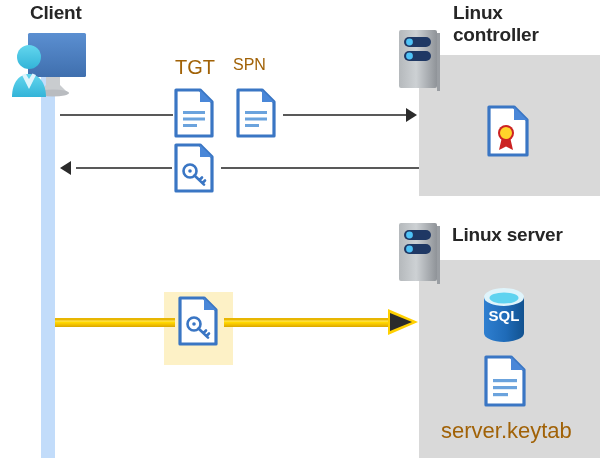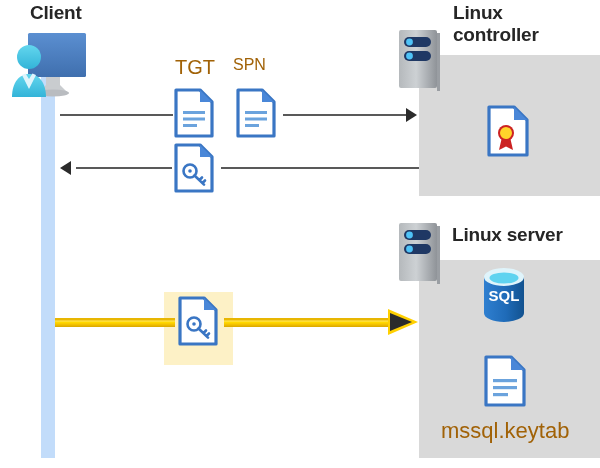--- a/index.html
+++ b/index.html
@@ -228,21 +228,21 @@
       </defs>
       <rect x="1" y="1" width="38" height="58" rx="2" fill="url(#srv2)"></rect>
       <rect x="39" y="4" width="3" height="58" fill="#9a9ea3"></rect>
       <rect x="6" y="8" width="27" height="10" rx="5" fill="#1f3864"></rect>
       <circle cx="11.5" cy="13" r="3.4" fill="#4fc3f7"></circle>
       <rect x="6" y="22" width="27" height="10" rx="5" fill="#1f3864"></rect>
       <circle cx="11.5" cy="27" r="3.4" fill="#4fc3f7"></circle>
     </svg>
   </div>
 
-  <div class="abs" style="left:480px; top:268px; width:48px; height:54px;">
+  <div class="abs" style="left:480px; top:288px; width:48px; height:54px;">
     <svg width="48" height="54" viewBox="0 0 48 54" xmlns="http://www.w3.org/2000/svg">
       <defs>
         <linearGradient id="cyl" x1="0" y1="0" x2="1" y2="0">
           <stop offset="0%" stop-color="#2f7fd0"></stop>
           <stop offset="55%" stop-color="#1f6bb8"></stop>
           <stop offset="100%" stop-color="#12528f"></stop>
         </linearGradient>
       </defs>
       <path d="M4 9 H44 V45 A20 9 0 0 1 4 45 Z" fill="url(#cyl)"></path>
       <ellipse cx="24" cy="9" rx="20" ry="9" fill="#dff4fb"></ellipse>
@@ -254,15 +254,15 @@
   <div class="abs" style="left:484px; top:355px; width:42px; height:52px;">
     <svg width="42" height="52" viewBox="0 0 42 52" xmlns="http://www.w3.org/2000/svg">
       <path d="M2 2 H27 L40 15 V50 H2 Z" fill="#ffffff" stroke="#3a76c4" stroke-width="3.2" stroke-linejoin="round"></path>
       <path d="M27 2 L40 15 H27 Z" fill="#4a87d8"></path>
       <rect x="9" y="24" width="24" height="3.2" fill="#6ba3dd"></rect>
       <rect x="9" y="31" width="24" height="3.2" fill="#6ba3dd"></rect>
       <rect x="9" y="38" width="15" height="3.2" fill="#6ba3dd"></rect>
     </svg>
   </div>
 
-  <div class="abs label-plain" style="left:441px; top:418px; font-size:22px;">mssql.keytab</div>
+  <div class="abs label-plain" style="left:441px; top:418px; font-size:22px;">server.keytab</div>
 
 </div>
 
 </body></html>

